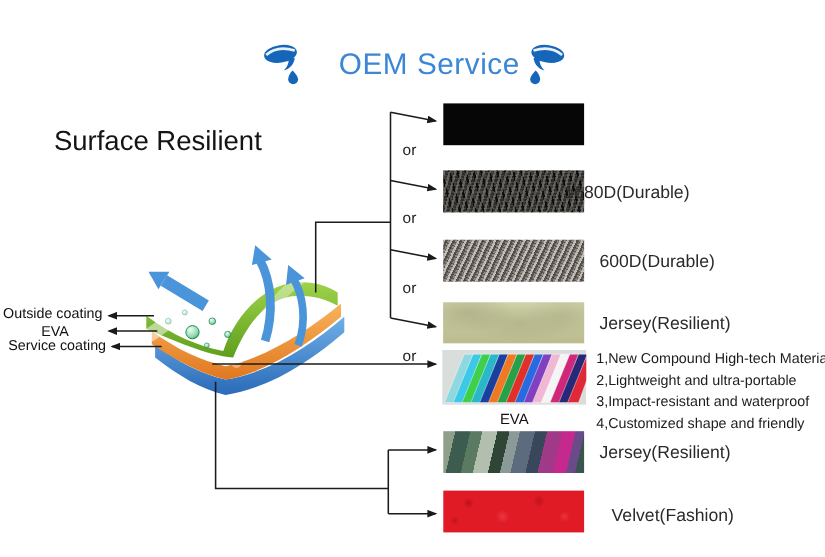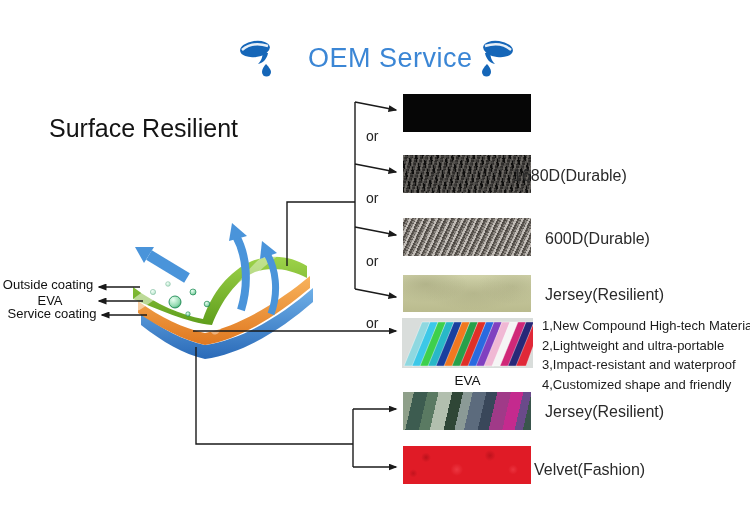--- a/index.html
+++ b/index.html
@@ -199,21 +199,21 @@
   </svg>
   <div class="abs eva-cap" style="left:402px;top:373px;width:131px;">EVA</div>
 
   <div class="abs sw jerseyDark" style="left:403px;top:392px;"></div>
   <div class="abs sw velvet" style="left:403px;top:446px;"></div>
 
   <div class="abs mat-label" style="left:513px;top:166px;">1680D(Durable)</div>
   <div class="abs mat-label" style="left:545px;top:229px;">600D(Durable)</div>
   <div class="abs mat-label" style="left:545px;top:285px;">Jersey(Resilient)</div>
   <div class="abs mat-label" style="left:545px;top:402px;">Jersey(Resilient)</div>
-  <div class="abs mat-label" style="left:534px;top:460px;">Velvet(Fashion)</div>
+  <div class="abs mat-label" style="left:556px;top:460px;">Velvet(Fashion)</div>
 
   <div class="abs eva-feats" style="left:542px;top:316px;">
     <div>1,New Compound High-tech Material</div>
     <div>2,Lightweight and ultra-portable</div>
     <div>3,Impact-resistant and waterproof</div>
     <div>4,Customized shape and friendly</div>
   </div>
 
 </div>
 

